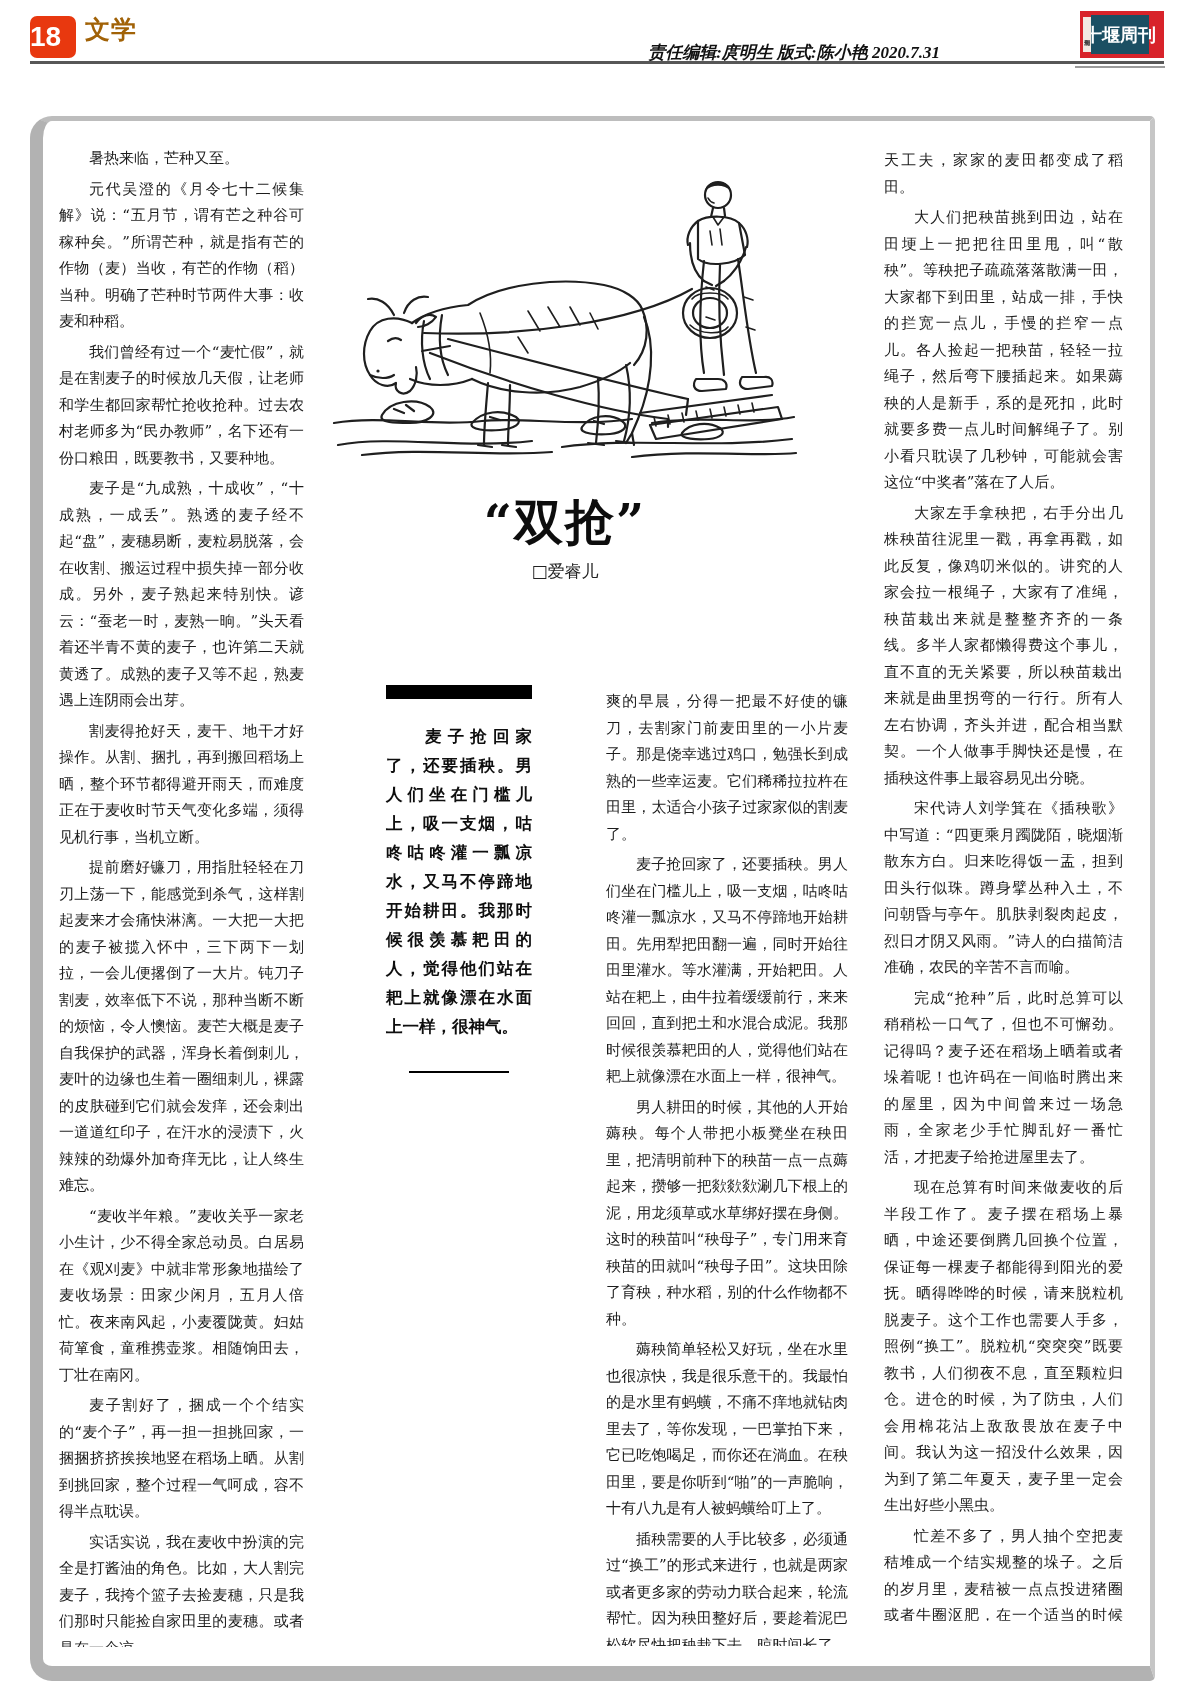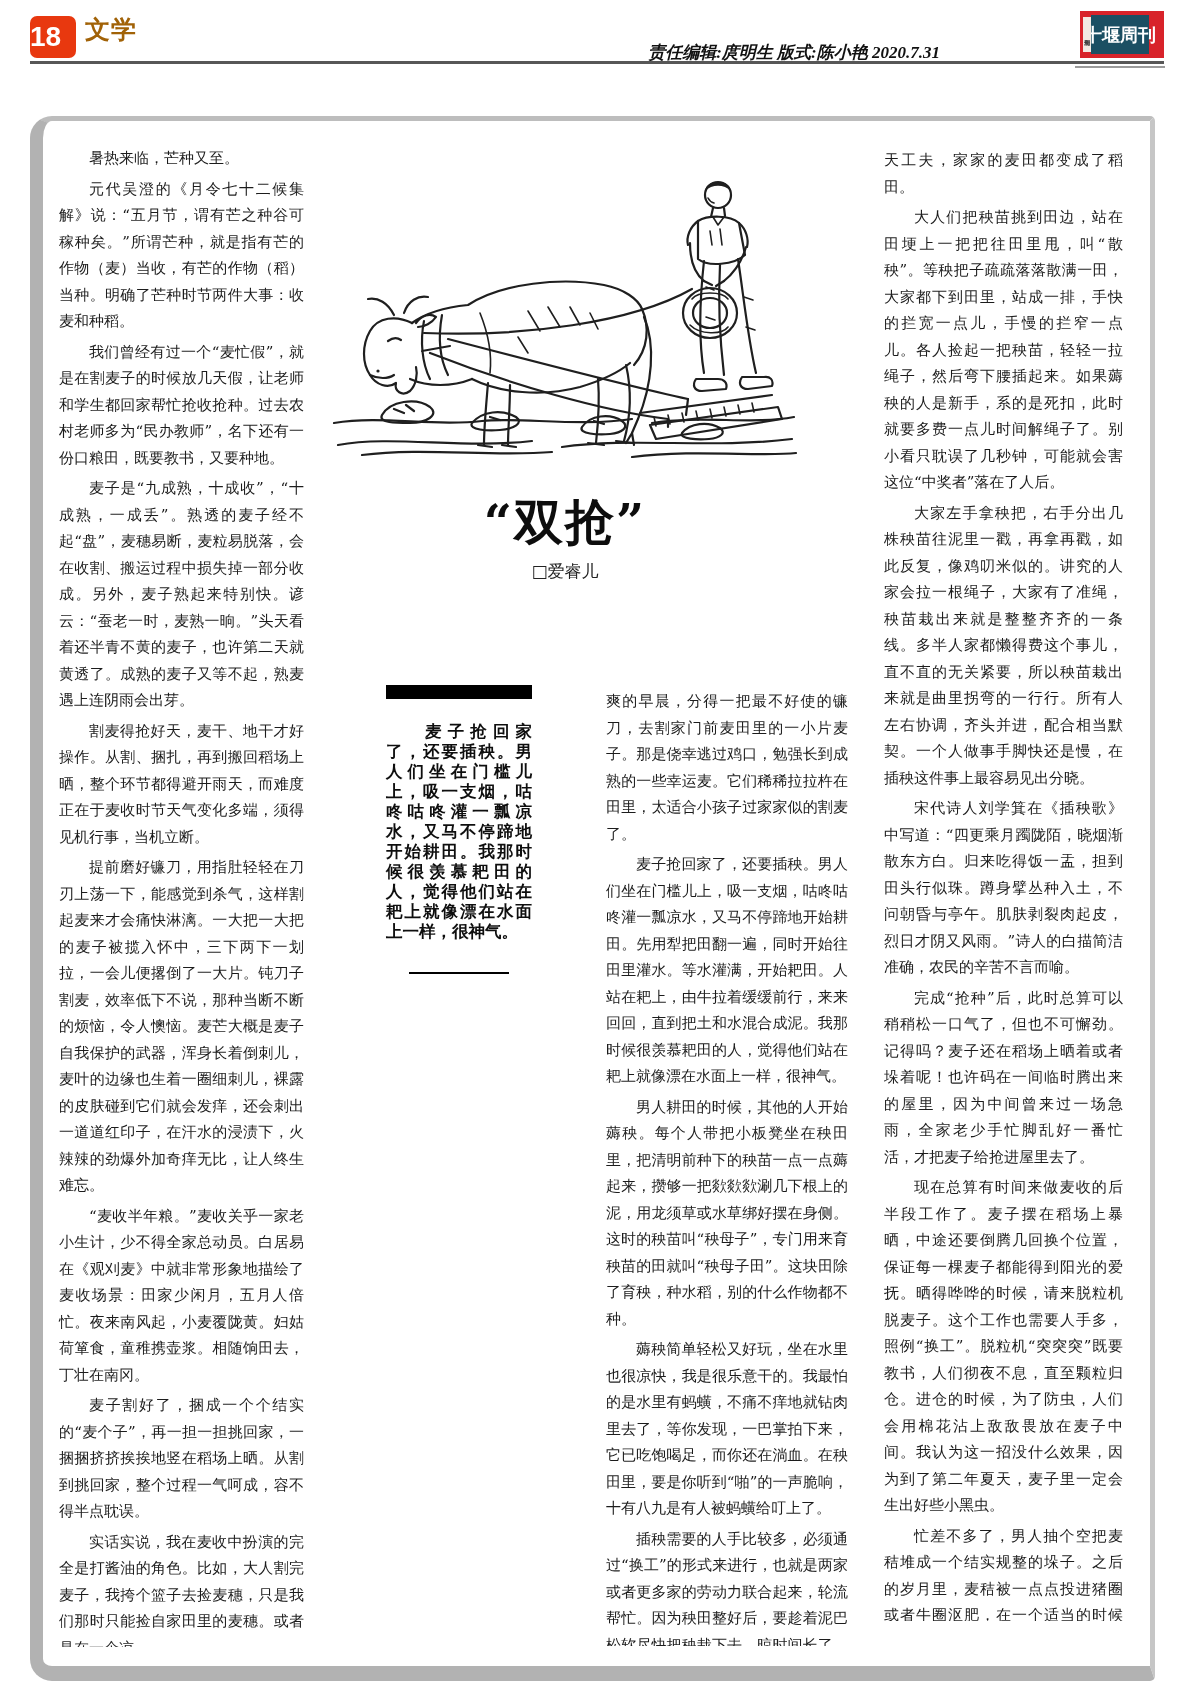--- a/index.html
+++ b/index.html
@@ -69,21 +69,21 @@
   .titleblock{position:absolute;left:330px;top:498px;width:470px;text-align:center;}
   .title{
     font-size:49px;line-height:48px;font-weight:bold;color:#0d0d0d;
     letter-spacing:2px;font-family:"DejaVu Serif","Liberation Serif",serif;
   }
   .author{font-size:17px;line-height:20px;margin-top:15px;color:#222;}
   
   .pullquote{position:absolute;left:386px;top:685px;width:146px;}
   .pq-bar{height:14px;background:#000;}
   .pq-text{
-    margin-top:23px;font-weight:bold;font-size:16.5px;line-height:20px;
+    margin-top:23px;font-weight:bold;font-size:16.5px;line-height:29px;
     text-align:justify;color:#0e0e0e;
   }
   .pq-text .indent{display:inline-block;width:2em;}
   .pq-rule{width:100px;height:2px;background:#000;margin:30px auto 0 auto;}
   
   .illus{position:absolute;left:332px;top:126px;width:466px;height:332px;}
   .illus svg{width:100%;height:100%;}
 </style>
 </head>
 <body>

